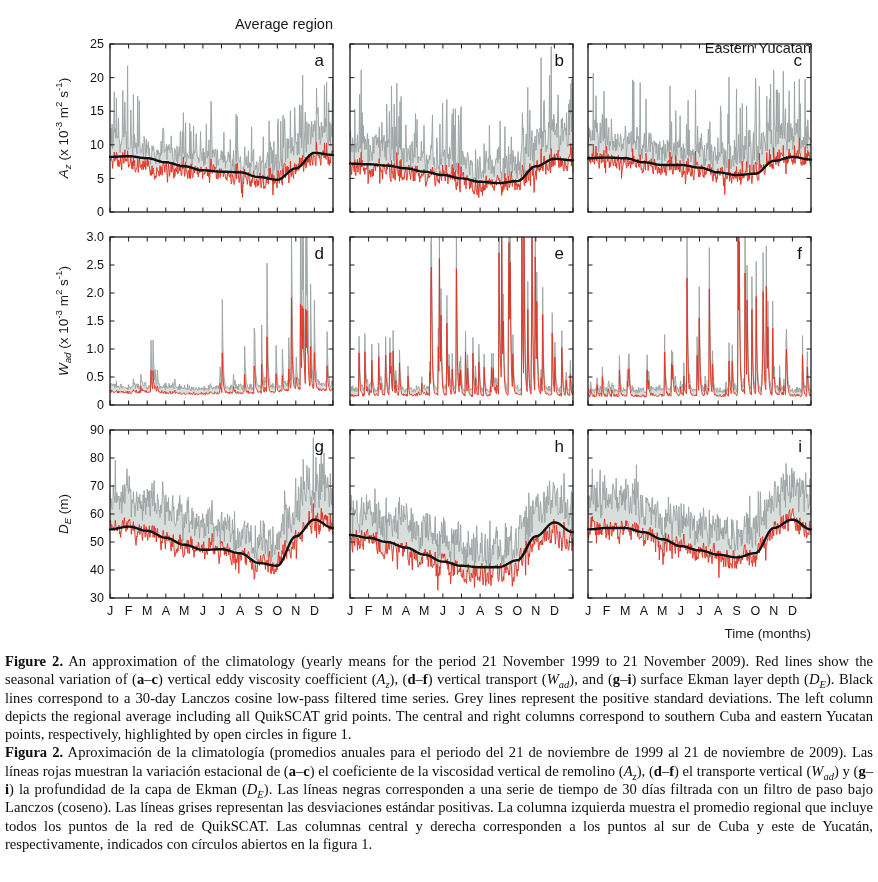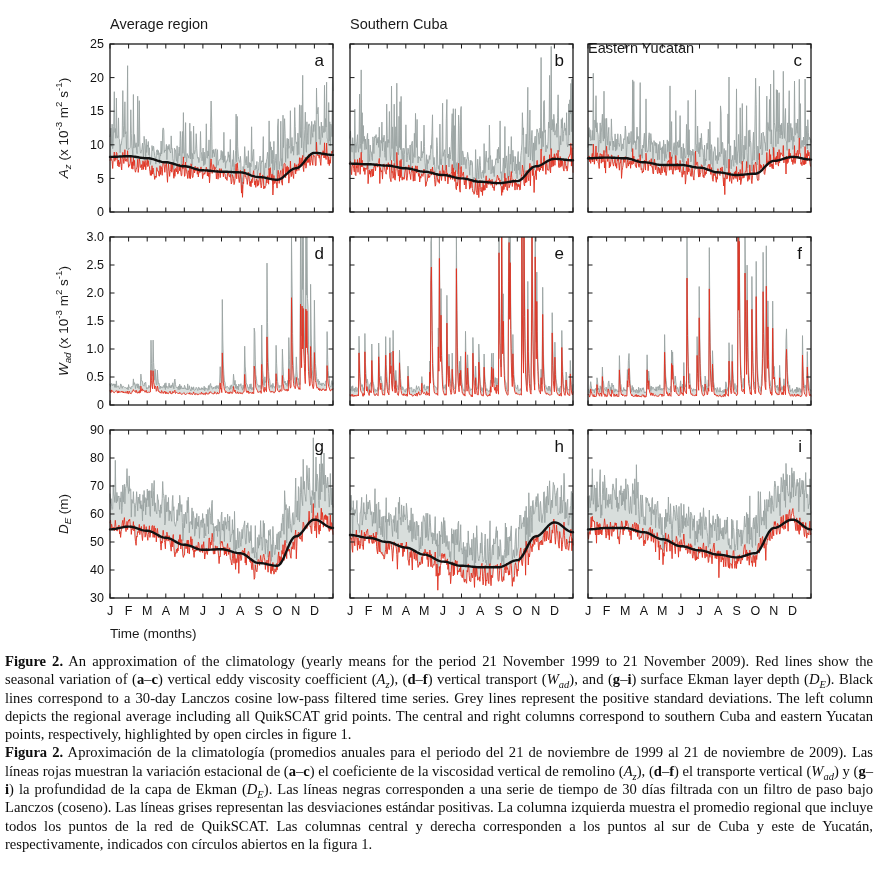--- a/index.html
+++ b/index.html
@@ -1,40 +1,39 @@
 <!DOCTYPE html>
 <html><head>
 <meta charset="utf-8">
 <style>
   html,body{margin:0;padding:0;background:#ffffff;}
   body{width:878px;height:882px;position:relative;overflow:hidden;
        font-family:"Liberation Sans",sans-serif;color:#111;}
   .abs{position:absolute;}
-  .col-title{position:absolute;top:16px;width:223px;text-align:left;
+  .col-title{position:absolute;top:16px;width:223px;text-align:right;
              font-size:14.5px;color:#1a1a1a;}
   .ylab{position:absolute;transform:translate(-50%,-50%) rotate(-90deg);
         white-space:nowrap;font-size:13.5px;color:#1a1a1a;}
   svg.panel{position:absolute;}
-  .xlabel{position:absolute;top:626px;left:110px;width:701px;text-align:left;
+  .xlabel{position:absolute;top:626px;left:110px;width:701px;text-align:right;
           font-size:13.5px;color:#1a1a1a;}
   .captions{position:absolute;left:5px;top:652px;width:868px;
             font-family:"Liberation Serif",serif;font-size:14.6px;
             line-height:18.3px;text-align:justify;color:#0d0d0d;}
   .captions p{margin:0;}
   .b{font-weight:bold;}
   .i{font-style:italic;}
   sub,sup{font-size:0.72em;line-height:0;}
 </style>
 </head>
 <body>
 
 <div class="abs" style="left:0;top:0;width:878px;height:882px;">
 
   <div class="col-title" style="left:110px;">Average region</div>
-  <div class="col-title" style="left:350px;">Southern Cuba</div>
   <div class="col-title" style="left:588px;margin-top:24px;">Eastern Yucatan</div>
 
   <div class="ylab" style="left:63px;top:128px;"><span class="i">A</span><sub class="i">z</sub><span> (x 10</span><sup>-3</sup><span> m</span><sup>2</sup><span> s</span><sup>-1</sup><span>)</span></div>
   <div class="ylab" style="left:63px;top:321px;"><span class="i">W</span><sub class="i">ad</sub><span> (x 10</span><sup>-3</sup><span> m</span><sup>2</sup><span> s</span><sup>-1</sup><span>)</span></div>
   <div class="ylab" style="left:63px;top:514px;"><span class="i">D</span><sub class="i">E</sub><span> (m)</span></div>
 
   <svg class="panel" width="275" height="184" viewBox="0 0 275 184" style="left: 66px; top: 36px;">
       <polygon points="44.0,101.0 44.5,97.6 45.1,92.1 45.6,110.3 46.1,88.2 46.7,112.7 47.2,106.1 47.7,90.4 48.3,55.7 48.8,96.4 49.3,92.5 49.9,102.3 50.4,62.1 50.9,99.0 51.5,101.6 52.0,101.5 52.5,81.9 53.0,102.4 53.6,103.6 54.1,116.7 54.6,108.4 55.2,108.9 55.7,104.8 56.2,101.0 56.8,54.6 57.3,89.2 57.8,101.2 58.4,93.8 58.9,65.8 59.4,97.9 60.0,95.7 60.5,112.8 61.0,98.6 61.6,29.7 62.1,113.9 62.6,112.4 63.2,112.4 63.7,112.4 64.2,111.3 64.8,73.8 65.3,97.3 65.8,109.9 66.4,113.8 66.9,120.9 67.4,58.5 67.9,112.1 68.5,98.5 69.0,107.5 69.5,111.3 70.1,106.8 70.6,114.4 71.1,117.7 71.7,60.2 72.2,110.6 72.7,107.2 73.3,64.7 73.8,105.2 74.3,116.1 74.9,117.2 75.4,115.1 75.9,113.2 76.5,107.1 77.0,113.9 77.5,122.2 78.1,100.3 78.6,106.9 79.1,109.3 79.7,122.4 80.2,103.2 80.7,116.5 81.3,109.2 81.8,110.4 82.3,105.5 82.9,119.2 83.4,111.8 83.9,121.2 84.4,128.5 85.0,124.1 85.5,122.7 86.0,109.6 86.6,114.6 87.1,111.6 87.6,110.3 88.2,116.0 88.7,119.8 89.2,121.5 89.8,128.1 90.3,116.3 90.8,114.0 91.4,113.8 91.9,118.9 92.4,114.5 93.0,119.6 93.5,127.5 94.0,116.8 94.6,120.1 95.1,105.0 95.6,118.0 96.2,114.0 96.7,93.5 97.2,91.9 97.8,94.1 98.3,116.5 98.8,114.1 99.4,114.9 99.9,113.2 100.4,108.4 100.9,123.7 101.5,111.9 102.0,109.8 102.5,113.3 103.1,108.4 103.6,114.8 104.1,115.5 104.7,117.0 105.2,99.9 105.7,113.0 106.3,112.5 106.8,122.8 107.3,125.1 107.9,133.7 108.4,112.2 108.9,113.4 109.5,113.9 110.0,122.4 110.5,125.3 111.1,109.8 111.6,129.3 112.1,123.3 112.7,116.8 113.2,111.0 113.7,119.8 114.3,95.4 114.8,102.6 115.3,130.1 115.8,129.0 116.4,95.5 116.9,117.3 117.4,76.6 118.0,112.0 118.5,122.1 119.0,121.4 119.6,86.6 120.1,120.5 120.6,126.3 121.2,117.5 121.7,119.6 122.2,119.4 122.8,122.1 123.3,119.0 123.8,87.2 124.4,123.0 124.9,95.3 125.4,115.1 126.0,129.5 126.5,117.5 127.0,123.0 127.6,90.1 128.1,117.7 128.6,117.8 129.2,114.0 129.7,113.5 130.2,97.7 130.8,112.5 131.3,120.1 131.8,122.3 132.3,121.4 132.9,126.6 133.4,122.3 133.9,121.9 134.5,95.5 135.0,115.7 135.5,116.3 136.1,124.8 136.6,120.1 137.1,112.0 137.7,129.7 138.2,116.1 138.7,128.7 139.3,127.8 139.8,115.9 140.3,87.8 140.9,121.8 141.4,122.3 141.9,114.9 142.5,120.0 143.0,103.9 143.5,137.9 144.1,128.6 144.6,91.2 145.1,65.0 145.7,86.1 146.2,121.7 146.7,114.0 147.3,117.3 147.8,113.4 148.3,120.8 148.8,116.9 149.4,114.1 149.9,112.8 150.4,131.9 151.0,116.8 151.5,113.7 152.0,129.3 152.6,125.5 153.1,124.1 153.6,123.7 154.2,123.9 154.7,121.3 155.2,114.4 155.8,122.2 156.3,123.9 156.8,115.4 157.4,126.5 157.9,96.3 158.4,125.5 159.0,119.8 159.5,132.3 160.0,125.6 160.6,126.1 161.1,123.8 161.6,124.4 162.2,115.8 162.7,121.3 163.2,118.8 163.7,126.2 164.3,103.4 164.8,128.3 165.3,140.3 165.9,131.7 166.4,123.6 166.9,130.5 167.5,114.4 168.0,137.1 168.5,131.3 169.1,125.8 169.6,114.5 170.1,78.1 170.7,125.9 171.2,80.4 171.7,110.6 172.3,120.5 172.8,123.6 173.3,125.4 173.9,126.6 174.4,120.3 174.9,126.6 175.5,149.4 176.0,141.7 176.5,152.4 177.1,130.5 177.6,138.0 178.1,127.8 178.7,110.6 179.2,120.9 179.7,127.6 180.2,129.0 180.8,120.4 181.3,130.3 181.8,131.8 182.4,114.7 182.9,131.5 183.4,126.5 184.0,138.6 184.5,127.2 185.0,130.7 185.6,90.8 186.1,125.3 186.6,123.0 187.2,115.4 187.7,113.4 188.2,134.0 188.8,133.6 189.3,133.8 189.8,129.2 190.4,132.5 190.9,125.5 191.4,139.7 192.0,133.8 192.5,134.0 193.0,126.3 193.6,125.5 194.1,120.0 194.6,138.2 195.2,128.4 195.7,124.8 196.2,124.8 196.7,125.9 197.3,100.6 197.8,138.9 198.3,141.2 198.9,129.8 199.4,126.9 199.9,131.9 200.5,123.7 201.0,122.3 201.5,116.3 202.1,120.6 202.6,133.5 203.1,84.9 203.7,130.7 204.2,105.7 204.7,113.9 205.3,110.9 205.8,127.5 206.3,114.3 206.9,145.4 207.4,123.4 207.9,105.3 208.5,134.1 209.0,127.7 209.5,124.5 210.1,118.1 210.6,129.1 211.1,141.5 211.6,91.0 212.2,82.9 212.7,122.0 213.2,133.5 213.8,125.7 214.3,124.6 214.8,85.2 215.4,130.1 215.9,122.6 216.4,137.3 217.0,79.2 217.5,111.6 218.0,95.5 218.6,82.7 219.1,97.3 219.6,126.3 220.2,111.6 220.7,110.5 221.2,102.3 221.8,122.4 222.3,102.9 222.8,112.4 223.4,111.2 223.9,109.8 224.4,74.7 225.0,117.4 225.5,110.4 226.0,101.5 226.6,115.2 227.1,110.2 227.6,119.2 228.1,109.4 228.7,71.6 229.2,90.4 229.7,104.6 230.3,107.8 230.8,106.1 231.3,119.2 231.9,97.1 232.4,104.6 232.9,118.6 233.5,68.8 234.0,94.6 234.5,101.5 235.1,69.3 235.6,111.8 236.1,93.3 236.7,39.3 237.2,104.1 237.7,121.2 238.3,105.1 238.8,93.6 239.3,76.2 239.9,109.9 240.4,116.3 240.9,85.8 241.5,99.1 242.0,108.4 242.5,88.7 243.1,87.8 243.6,89.1 244.1,90.4 244.6,108.2 245.2,102.8 245.7,85.4 246.2,96.3 246.8,101.3 247.3,88.5 247.8,95.6 248.4,87.8 248.9,84.6 249.4,88.5 250.0,114.0 250.5,52.0 251.0,78.0 251.6,74.4 252.1,71.3 252.6,90.1 253.2,103.2 253.7,90.4 254.2,108.6 254.8,103.7 255.3,86.1 255.8,95.6 256.4,101.5 256.9,89.9 257.4,94.9 258.0,96.7 258.5,49.3 259.0,95.8 259.5,82.5 260.1,91.1 260.6,46.2 261.1,102.2 261.7,103.3 262.2,107.6 262.7,66.5 263.3,105.1 263.8,85.8 264.3,110.0 264.9,88.1 265.4,90.0 265.9,100.7 266.5,41.9 267.0,55.0 267.0,114.1 266.5,117.2 265.9,115.1 265.4,117.7 264.9,120.4 264.3,127.3 263.8,123.8 263.3,129.6 262.7,120.6 262.2,128.1 261.7,121.2 261.1,118.2 260.6,107.0 260.1,123.5 259.5,119.5 259.0,121.8 258.5,106.8 258.0,122.0 257.4,115.0 256.9,114.6 256.4,119.4 255.8,117.1 255.3,121.0 254.8,129.4 254.2,125.3 253.7,119.1 253.2,122.2 252.6,119.2 252.1,120.0 251.6,119.2 251.0,116.4 250.5,106.2 250.0,129.6 249.4,129.5 248.9,120.9 248.4,119.9 247.8,120.3 247.3,119.2 246.8,129.2 246.2,126.0 245.7,122.6 245.2,118.0 244.6,126.6 244.1,129.5 243.6,126.0 243.1,118.2 242.5,126.4 242.0,122.9 241.5,126.5 240.9,122.9 240.4,130.1 239.9,132.2 239.3,121.3 238.8,129.2 238.3,124.9 237.7,135.6 237.2,131.7 236.7,119.4 236.1,126.7 235.6,127.8 235.1,121.8 234.5,127.6 234.0,131.1 233.5,121.7 232.9,134.4 232.4,127.8 231.9,130.7 231.3,132.1 230.8,135.2 230.3,128.7 229.7,137.9 229.2,130.7 228.7,127.4 228.1,133.2 227.6,142.5 227.1,139.6 226.6,137.5 226.0,134.0 225.5,140.5 225.0,137.3 224.4,125.1 223.9,141.3 223.4,141.3 222.8,147.1 222.3,131.2 221.8,136.4 221.2,129.9 220.7,135.8 220.2,131.1 219.6,141.8 219.1,127.8 218.6,127.4 218.0,127.7 217.5,140.4 217.0,132.7 216.4,149.2 215.9,146.9 215.4,146.2 214.8,134.5 214.3,136.3 213.8,139.0 213.2,147.4 212.7,138.6 212.2,134.3 211.6,140.8 211.1,152.1 210.6,148.1 210.1,145.9 209.5,143.3 209.0,147.5 208.5,147.3 207.9,139.5 207.4,149.3 206.9,159.0 206.3,138.1 205.8,138.3 205.3,142.2 204.7,137.9 204.2,131.6 203.7,141.6 203.1,132.5 202.6,148.2 202.1,141.5 201.5,139.8 201.0,147.0 200.5,143.5 199.9,149.5 199.4,150.0 198.9,152.2 198.3,150.1 197.8,152.9 197.3,142.0 196.7,138.9 196.2,144.0 195.7,149.4 195.2,151.9 194.6,146.9 194.1,136.9 193.6,139.4 193.0,146.3 192.5,149.3 192.0,144.5 191.4,150.2 190.9,143.2 190.4,142.9 189.8,151.4 189.3,144.9 188.8,149.1 188.2,144.9 187.7,134.6 187.2,137.3 186.6,141.5 186.1,146.8 185.6,143.5 185.0,150.8 184.5,145.4 184.0,150.1 183.4,145.2 182.9,140.7 182.4,136.3 181.8,143.5 181.3,148.4 180.8,143.2 180.2,142.9 179.7,139.8 179.2,140.6 178.7,133.2 178.1,137.9 177.6,147.7 177.1,146.0 176.5,161.3 176.0,149.3 175.5,157.1 174.9,143.1 174.4,134.2 173.9,140.9 173.3,146.6 172.8,143.6 172.3,138.9 171.7,132.7 171.2,126.8 170.7,142.8 170.1,128.1 169.6,135.4 169.1,142.7 168.5,147.3 168.0,148.6 167.5,142.3 166.9,140.2 166.4,138.7 165.9,146.0 165.3,148.0 164.8,142.9 164.3,138.2 163.7,141.1 163.2,140.3 162.7,138.6 162.2,135.5 161.6,137.1 161.1,144.4 160.6,143.9 160.0,141.3 159.5,142.5 159.0,138.1 158.4,137.4 157.9,135.9 157.4,140.8 156.8,135.5 156.3,135.7 155.8,137.1 155.2,132.7 154.7,136.1 154.2,141.6 153.6,132.6 153.1,135.0 152.6,137.8 152.0,143.2 151.5,134.2 151.0,137.4 150.4,142.9 149.9,133.2 149.4,131.9 148.8,130.8 148.3,135.6 147.8,129.8 147.3,128.6 146.7,133.7 146.2,137.4 145.7,130.0 145.1,122.9 144.6,126.9 144.1,138.5 143.5,146.9 143.0,136.9 142.5,140.5 141.9,134.7 141.4,140.0 140.9,133.5 140.3,131.2 139.8,134.1 139.3,136.6 138.7,138.3 138.2,136.5 137.7,138.0 137.1,139.0 136.6,142.6 136.1,135.1 135.5,135.1 135.0,130.9 134.5,133.2 133.9,136.8 133.4,134.3 132.9,136.5 132.3,141.0 131.8,131.3 131.3,138.3 130.8,131.6 130.2,134.6 129.7,135.1 129.2,130.3 128.6,137.0 128.1,132.2 127.6,132.4 127.0,141.3 126.5,141.6 126.0,139.0 125.4,128.3 124.9,127.8 124.4,142.7 123.8,131.3 123.3,142.3 122.8,136.6 122.2,134.6 121.7,142.5 121.2,138.4 120.6,135.7 120.1,132.9 119.6,126.1 119.0,139.5 118.5,140.4 118.0,130.9 117.4,120.9 116.9,132.9 116.4,128.0 115.8,139.5 115.3,139.9 114.8,136.6 114.3,130.2 113.7,134.8 113.2,127.9 112.7,134.4 112.1,137.8 111.6,137.9 111.1,130.2 110.5,135.8 110.0,132.8 109.5,132.5 108.9,140.4 108.4,133.5 107.9,142.3 107.3,136.4 106.8,133.3 106.3,128.7 105.7,136.2 105.2,126.5 104.7,133.9 104.1,135.6 103.6,140.4 103.1,134.0 102.5,128.0 102.0,135.4 101.5,146.3 100.9,137.3 100.4,126.8 99.9,129.3 99.4,129.2 98.8,136.3 98.3,130.2 97.8,127.5 97.2,125.2 96.7,131.8 96.2,139.3 95.6,133.5 95.1,130.6 94.6,138.5 94.0,129.7 93.5,140.1 93.0,140.1 92.4,135.1 91.9,135.3 91.4,134.9 90.8,131.6 90.3,141.3 89.8,141.6 89.2,140.0 88.7,143.4 88.2,139.2 87.6,136.5 87.1,132.0 86.6,138.1 86.0,129.7 85.5,139.4 85.0,134.4 84.4,139.4 83.9,135.7 83.4,130.5 82.9,130.1 82.3,124.6 81.8,130.6 81.3,123.5 80.7,127.0 80.2,129.7 79.7,133.8 79.1,124.4 78.6,130.6 78.1,126.2 77.5,133.4 77.0,124.8 76.5,130.7 75.9,133.9 75.4,128.6 74.9,131.2 74.3,131.4 73.8,125.2 73.3,122.7 72.7,132.2 72.2,136.4 71.7,123.3 71.1,131.1 70.6,131.8 70.1,133.7 69.5,136.2 69.0,134.4 68.5,124.4 67.9,129.6 67.4,121.4 66.9,133.2 66.4,125.8 65.8,132.7 65.3,125.9 64.8,120.9 64.2,127.5 63.7,129.6 63.2,128.8 62.6,131.3 62.1,125.2 61.6,114.7 61.0,125.6 60.5,123.2 60.0,123.7 59.4,125.2 58.9,113.7 58.4,122.7 57.8,127.5 57.3,122.5 56.8,116.4 56.2,123.5 55.7,133.9 55.2,130.3 54.6,121.6 54.1,127.5 53.6,126.6 53.0,131.0 52.5,124.0 52.0,130.0 51.5,128.4 50.9,117.2 50.4,116.3 49.9,123.7 49.3,121.2 48.8,125.3 48.3,116.0 47.7,122.8 47.2,123.8 46.7,132.5 46.1,125.4 45.6,124.6 45.1,121.3 44.5,120.0 44.0,124.8" fill="#d8dedc" stroke="none"></polygon>
       <polyline points="44.0,101.0 44.5,97.6 45.1,92.1 45.6,110.3 46.1,88.2 46.7,112.7 47.2,106.1 47.7,90.4 48.3,55.7 48.8,96.4 49.3,92.5 49.9,102.3 50.4,62.1 50.9,99.0 51.5,101.6 52.0,101.5 52.5,81.9 53.0,102.4 53.6,103.6 54.1,116.7 54.6,108.4 55.2,108.9 55.7,104.8 56.2,101.0 56.8,54.6 57.3,89.2 57.8,101.2 58.4,93.8 58.9,65.8 59.4,97.9 60.0,95.7 60.5,112.8 61.0,98.6 61.6,29.7 62.1,113.9 62.6,112.4 63.2,112.4 63.7,112.4 64.2,111.3 64.8,73.8 65.3,97.3 65.8,109.9 66.4,113.8 66.9,120.9 67.4,58.5 67.9,112.1 68.5,98.5 69.0,107.5 69.5,111.3 70.1,106.8 70.6,114.4 71.1,117.7 71.7,60.2 72.2,110.6 72.7,107.2 73.3,64.7 73.8,105.2 74.3,116.1 74.9,117.2 75.4,115.1 75.9,113.2 76.5,107.1 77.0,113.9 77.5,122.2 78.1,100.3 78.6,106.9 79.1,109.3 79.7,122.4 80.2,103.2 80.7,116.5 81.3,109.2 81.8,110.4 82.3,105.5 82.9,119.2 83.4,111.8 83.9,121.2 84.4,128.5 85.0,124.1 85.5,122.7 86.0,109.6 86.6,114.6 87.1,111.6 87.6,110.3 88.2,116.0 88.7,119.8 89.2,121.5 89.8,128.1 90.3,116.3 90.8,114.0 91.4,113.8 91.9,118.9 92.4,114.5 93.0,119.6 93.5,127.5 94.0,116.8 94.6,120.1 95.1,105.0 95.6,118.0 96.2,114.0 96.7,93.5 97.2,91.9 97.8,94.1 98.3,116.5 98.8,114.1 99.4,114.9 99.9,113.2 100.4,108.4 100.9,123.7 101.5,111.9 102.0,109.8 102.5,113.3 103.1,108.4 103.6,114.8 104.1,115.5 104.7,117.0 105.2,99.9 105.7,113.0 106.3,112.5 106.8,122.8 107.3,125.1 107.9,133.7 108.4,112.2 108.9,113.4 109.5,113.9 110.0,122.4 110.5,125.3 111.1,109.8 111.6,129.3 112.1,123.3 112.7,116.8 113.2,111.0 113.7,119.8 114.3,95.4 114.8,102.6 115.3,130.1 115.8,129.0 116.4,95.5 116.9,117.3 117.4,76.6 118.0,112.0 118.5,122.1 119.0,121.4 119.6,86.6 120.1,120.5 120.6,126.3 121.2,117.5 121.7,119.6 122.2,119.4 122.8,122.1 123.3,119.0 123.8,87.2 124.4,123.0 124.9,95.3 125.4,115.1 126.0,129.5 126.5,117.5 127.0,123.0 127.6,90.1 128.1,117.7 128.6,117.8 129.2,114.0 129.7,113.5 130.2,97.7 130.8,112.5 131.3,120.1 131.8,122.3 132.3,121.4 132.9,126.6 133.4,122.3 133.9,121.9 134.5,95.5 135.0,115.7 135.5,116.3 136.1,124.8 136.6,120.1 137.1,112.0 137.7,129.7 138.2,116.1 138.7,128.7 139.3,127.8 139.8,115.9 140.3,87.8 140.9,121.8 141.4,122.3 141.9,114.9 142.5,120.0 143.0,103.9 143.5,137.9 144.1,128.6 144.6,91.2 145.1,65.0 145.7,86.1 146.2,121.7 146.7,114.0 147.3,117.3 147.8,113.4 148.3,120.8 148.8,116.9 149.4,114.1 149.9,112.8 150.4,131.9 151.0,116.8 151.5,113.7 152.0,129.3 152.6,125.5 153.1,124.1 153.6,123.7 154.2,123.9 154.7,121.3 155.2,114.4 155.8,122.2 156.3,123.9 156.8,115.4 157.4,126.5 157.9,96.3 158.4,125.5 159.0,119.8 159.5,132.3 160.0,125.6 160.6,126.1 161.1,123.8 161.6,124.4 162.2,115.8 162.7,121.3 163.2,118.8 163.7,126.2 164.3,103.4 164.8,128.3 165.3,140.3 165.9,131.7 166.4,123.6 166.9,130.5 167.5,114.4 168.0,137.1 168.5,131.3 169.1,125.8 169.6,114.5 170.1,78.1 170.7,125.9 171.2,80.4 171.7,110.6 172.3,120.5 172.8,123.6 173.3,125.4 173.9,126.6 174.4,120.3 174.9,126.6 175.5,149.4 176.0,141.7 176.5,152.4 177.1,130.5 177.6,138.0 178.1,127.8 178.7,110.6 179.2,120.9 179.7,127.6 180.2,129.0 180.8,120.4 181.3,130.3 181.8,131.8 182.4,114.7 182.9,131.5 183.4,126.5 184.0,138.6 184.5,127.2 185.0,130.7 185.6,90.8 186.1,125.3 186.6,123.0 187.2,115.4 187.7,113.4 188.2,134.0 188.8,133.6 189.3,133.8 189.8,129.2 190.4,132.5 190.9,125.5 191.4,139.7 192.0,133.8 192.5,134.0 193.0,126.3 193.6,125.5 194.1,120.0 194.6,138.2 195.2,128.4 195.7,124.8 196.2,124.8 196.7,125.9 197.3,100.6 197.8,138.9 198.3,141.2 198.9,129.8 199.4,126.9 199.9,131.9 200.5,123.7 201.0,122.3 201.5,116.3 202.1,120.6 202.6,133.5 203.1,84.9 203.7,130.7 204.2,105.7 204.7,113.9 205.3,110.9 205.8,127.5 206.3,114.3 206.9,145.4 207.4,123.4 207.9,105.3 208.5,134.1 209.0,127.7 209.5,124.5 210.1,118.1 210.6,129.1 211.1,141.5 211.6,91.0 212.2,82.9 212.7,122.0 213.2,133.5 213.8,125.7 214.3,124.6 214.8,85.2 215.4,130.1 215.9,122.6 216.4,137.3 217.0,79.2 217.5,111.6 218.0,95.5 218.6,82.7 219.1,97.3 219.6,126.3 220.2,111.6 220.7,110.5 221.2,102.3 221.8,122.4 222.3,102.9 222.8,112.4 223.4,111.2 223.9,109.8 224.4,74.7 225.0,117.4 225.5,110.4 226.0,101.5 226.6,115.2 227.1,110.2 227.6,119.2 228.1,109.4 228.7,71.6 229.2,90.4 229.7,104.6 230.3,107.8 230.8,106.1 231.3,119.2 231.9,97.1 232.4,104.6 232.9,118.6 233.5,68.8 234.0,94.6 234.5,101.5 235.1,69.3 235.6,111.8 236.1,93.3 236.7,39.3 237.2,104.1 237.7,121.2 238.3,105.1 238.8,93.6 239.3,76.2 239.9,109.9 240.4,116.3 240.9,85.8 241.5,99.1 242.0,108.4 242.5,88.7 243.1,87.8 243.6,89.1 244.1,90.4 244.6,108.2 245.2,102.8 245.7,85.4 246.2,96.3 246.8,101.3 247.3,88.5 247.8,95.6 248.4,87.8 248.9,84.6 249.4,88.5 250.0,114.0 250.5,52.0 251.0,78.0 251.6,74.4 252.1,71.3 252.6,90.1 253.2,103.2 253.7,90.4 254.2,108.6 254.8,103.7 255.3,86.1 255.8,95.6 256.4,101.5 256.9,89.9 257.4,94.9 258.0,96.7 258.5,49.3 259.0,95.8 259.5,82.5 260.1,91.1 260.6,46.2 261.1,102.2 261.7,103.3 262.2,107.6 262.7,66.5 263.3,105.1 263.8,85.8 264.3,110.0 264.9,88.1 265.4,90.0 265.9,100.7 266.5,41.9 267.0,55.0" fill="none" stroke="#9aa3a2" stroke-width="0.9" stroke-linejoin="round"></polyline>
       <polyline points="44.0,124.8 44.5,120.0 45.1,121.3 45.6,124.6 46.1,125.4 46.7,132.5 47.2,123.8 47.7,122.8 48.3,116.0 48.8,125.3 49.3,121.2 49.9,123.7 50.4,116.3 50.9,117.2 51.5,128.4 52.0,130.0 52.5,124.0 53.0,131.0 53.6,126.6 54.1,127.5 54.6,121.6 55.2,130.3 55.7,133.9 56.2,123.5 56.8,116.4 57.3,122.5 57.8,127.5 58.4,122.7 58.9,113.7 59.4,125.2 60.0,123.7 60.5,123.2 61.0,125.6 61.6,114.7 62.1,125.2 62.6,131.3 63.2,128.8 63.7,129.6 64.2,127.5 64.8,120.9 65.3,125.9 65.8,132.7 66.4,125.8 66.9,133.2 67.4,121.4 67.9,129.6 68.5,124.4 69.0,134.4 69.5,136.2 70.1,133.7 70.6,131.8 71.1,131.1 71.7,123.3 72.2,136.4 72.7,132.2 73.3,122.7 73.8,125.2 74.3,131.4 74.9,131.2 75.4,128.6 75.9,133.9 76.5,130.7 77.0,124.8 77.5,133.4 78.1,126.2 78.6,130.6 79.1,124.4 79.7,133.8 80.2,129.7 80.7,127.0 81.3,123.5 81.8,130.6 82.3,124.6 82.9,130.1 83.4,130.5 83.9,135.7 84.4,139.4 85.0,134.4 85.5,139.4 86.0,129.7 86.6,138.1 87.1,132.0 87.6,136.5 88.2,139.2 88.7,143.4 89.2,140.0 89.8,141.6 90.3,141.3 90.8,131.6 91.4,134.9 91.9,135.3 92.4,135.1 93.0,140.1 93.5,140.1 94.0,129.7 94.6,138.5 95.1,130.6 95.6,133.5 96.2,139.3 96.7,131.8 97.2,125.2 97.8,127.5 98.3,130.2 98.8,136.3 99.4,129.2 99.9,129.3 100.4,126.8 100.9,137.3 101.5,146.3 102.0,135.4 102.5,128.0 103.1,134.0 103.6,140.4 104.1,135.6 104.7,133.9 105.2,126.5 105.7,136.2 106.3,128.7 106.8,133.3 107.3,136.4 107.9,142.3 108.4,133.5 108.9,140.4 109.5,132.5 110.0,132.8 110.5,135.8 111.1,130.2 111.6,137.9 112.1,137.8 112.7,134.4 113.2,127.9 113.7,134.8 114.3,130.2 114.8,136.6 115.3,139.9 115.8,139.5 116.4,128.0 116.9,132.9 117.4,120.9 118.0,130.9 118.5,140.4 119.0,139.5 119.6,126.1 120.1,132.9 120.6,135.7 121.2,138.4 121.7,142.5 122.2,134.6 122.8,136.6 123.3,142.3 123.8,131.3 124.4,142.7 124.9,127.8 125.4,128.3 126.0,139.0 126.5,141.6 127.0,141.3 127.6,132.4 128.1,132.2 128.6,137.0 129.2,130.3 129.7,135.1 130.2,134.6 130.8,131.6 131.3,138.3 131.8,131.3 132.3,141.0 132.9,136.5 133.4,134.3 133.9,136.8 134.5,133.2 135.0,130.9 135.5,135.1 136.1,135.1 136.6,142.6 137.1,139.0 137.7,138.0 138.2,136.5 138.7,138.3 139.3,136.6 139.8,134.1 140.3,131.2 140.9,133.5 141.4,140.0 141.9,134.7 142.5,140.5 143.0,136.9 143.5,146.9 144.1,138.5 144.6,126.9 145.1,122.9 145.7,130.0 146.2,137.4 146.7,133.7 147.3,128.6 147.8,129.8 148.3,135.6 148.8,130.8 149.4,131.9 149.9,133.2 150.4,142.9 151.0,137.4 151.5,134.2 152.0,143.2 152.6,137.8 153.1,135.0 153.6,132.6 154.2,141.6 154.7,136.1 155.2,132.7 155.8,137.1 156.3,135.7 156.8,135.5 157.4,140.8 157.9,135.9 158.4,137.4 159.0,138.1 159.5,142.5 160.0,141.3 160.6,143.9 161.1,144.4 161.6,137.1 162.2,135.5 162.7,138.6 163.2,140.3 163.7,141.1 164.3,138.2 164.8,142.9 165.3,148.0 165.9,146.0 166.4,138.7 166.9,140.2 167.5,142.3 168.0,148.6 168.5,147.3 169.1,142.7 169.6,135.4 170.1,128.1 170.7,142.8 171.2,126.8 171.7,132.7 172.3,138.9 172.8,143.6 173.3,146.6 173.9,140.9 174.4,134.2 174.9,143.1 175.5,157.1 176.0,149.3 176.5,161.3 177.1,146.0 177.6,147.7 178.1,137.9 178.7,133.2 179.2,140.6 179.7,139.8 180.2,142.9 180.8,143.2 181.3,148.4 181.8,143.5 182.4,136.3 182.9,140.7 183.4,145.2 184.0,150.1 184.5,145.4 185.0,150.8 185.6,143.5 186.1,146.8 186.6,141.5 187.2,137.3 187.7,134.6 188.2,144.9 188.8,149.1 189.3,144.9 189.8,151.4 190.4,142.9 190.9,143.2 191.4,150.2 192.0,144.5 192.5,149.3 193.0,146.3 193.6,139.4 194.1,136.9 194.6,146.9 195.2,151.9 195.7,149.4 196.2,144.0 196.7,138.9 197.3,142.0 197.8,152.9 198.3,150.1 198.9,152.2 199.4,150.0 199.9,149.5 200.5,143.5 201.0,147.0 201.5,139.8 202.1,141.5 202.6,148.2 203.1,132.5 203.7,141.6 204.2,131.6 204.7,137.9 205.3,142.2 205.8,138.3 206.3,138.1 206.9,159.0 207.4,149.3 207.9,139.5 208.5,147.3 209.0,147.5 209.5,143.3 210.1,145.9 210.6,148.1 211.1,152.1 211.6,140.8 212.2,134.3 212.7,138.6 213.2,147.4 213.8,139.0 214.3,136.3 214.8,134.5 215.4,146.2 215.9,146.9 216.4,149.2 217.0,132.7 217.5,140.4 218.0,127.7 218.6,127.4 219.1,127.8 219.6,141.8 220.2,131.1 220.7,135.8 221.2,129.9 221.8,136.4 222.3,131.2 222.8,147.1 223.4,141.3 223.9,141.3 224.4,125.1 225.0,137.3 225.5,140.5 226.0,134.0 226.6,137.5 227.1,139.6 227.6,142.5 228.1,133.2 228.7,127.4 229.2,130.7 229.7,137.9 230.3,128.7 230.8,135.2 231.3,132.1 231.9,130.7 232.4,127.8 232.9,134.4 233.5,121.7 234.0,131.1 234.5,127.6 235.1,121.8 235.6,127.8 236.1,126.7 236.7,119.4 237.2,131.7 237.7,135.6 238.3,124.9 238.8,129.2 239.3,121.3 239.9,132.2 240.4,130.1 240.9,122.9 241.5,126.5 242.0,122.9 242.5,126.4 243.1,118.2 243.6,126.0 244.1,129.5 244.6,126.6 245.2,118.0 245.7,122.6 246.2,126.0 246.8,129.2 247.3,119.2 247.8,120.3 248.4,119.9 248.9,120.9 249.4,129.5 250.0,129.6 250.5,106.2 251.0,116.4 251.6,119.2 252.1,120.0 252.6,119.2 253.2,122.2 253.7,119.1 254.2,125.3 254.8,129.4 255.3,121.0 255.8,117.1 256.4,119.4 256.9,114.6 257.4,115.0 258.0,122.0 258.5,106.8 259.0,121.8 259.5,119.5 260.1,123.5 260.6,107.0 261.1,118.2 261.7,121.2 262.2,128.1 262.7,120.6 263.3,129.6 263.8,123.8 264.3,127.3 264.9,120.4 265.4,117.7 265.9,115.1 266.5,117.2 267.0,114.1" fill="none" stroke="#e0301f" stroke-width="0.9" stroke-linejoin="round"></polyline>

